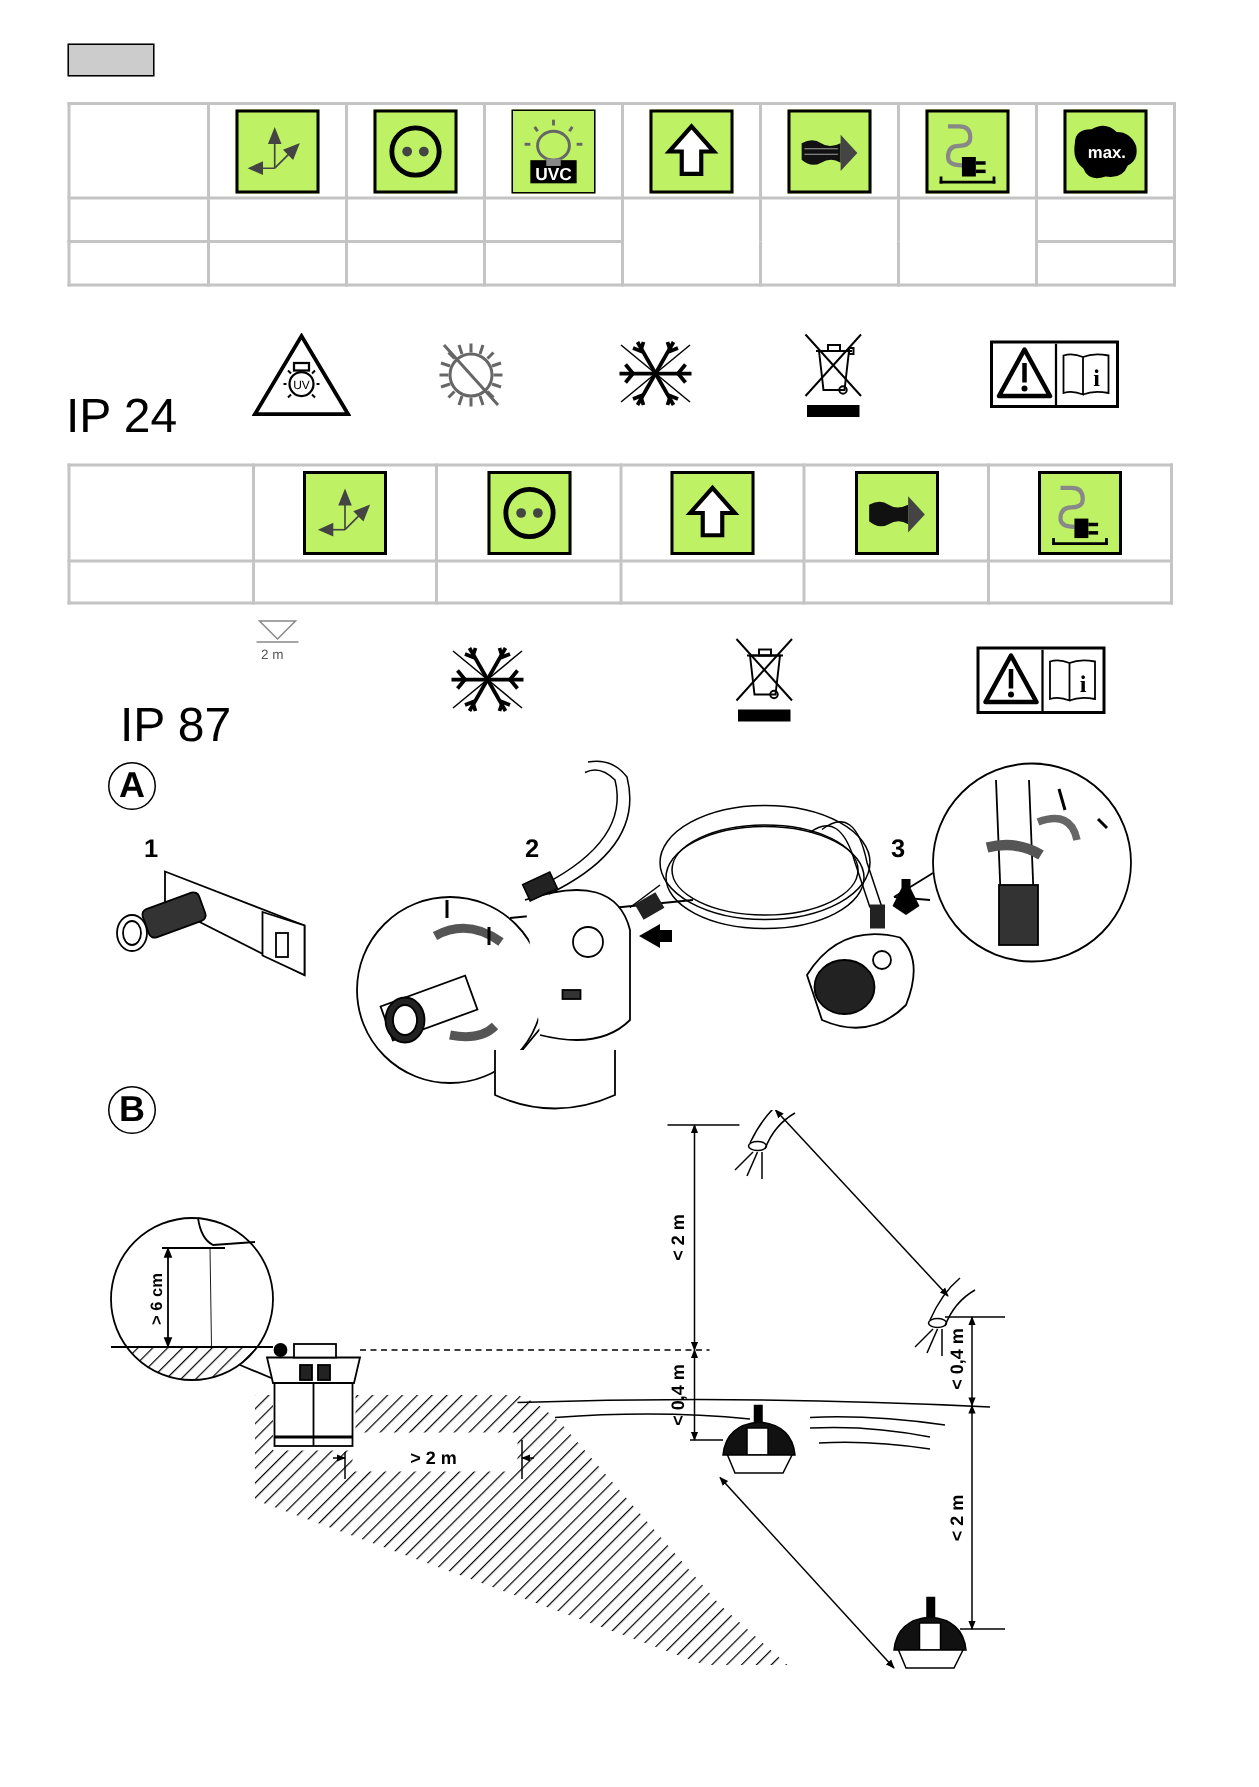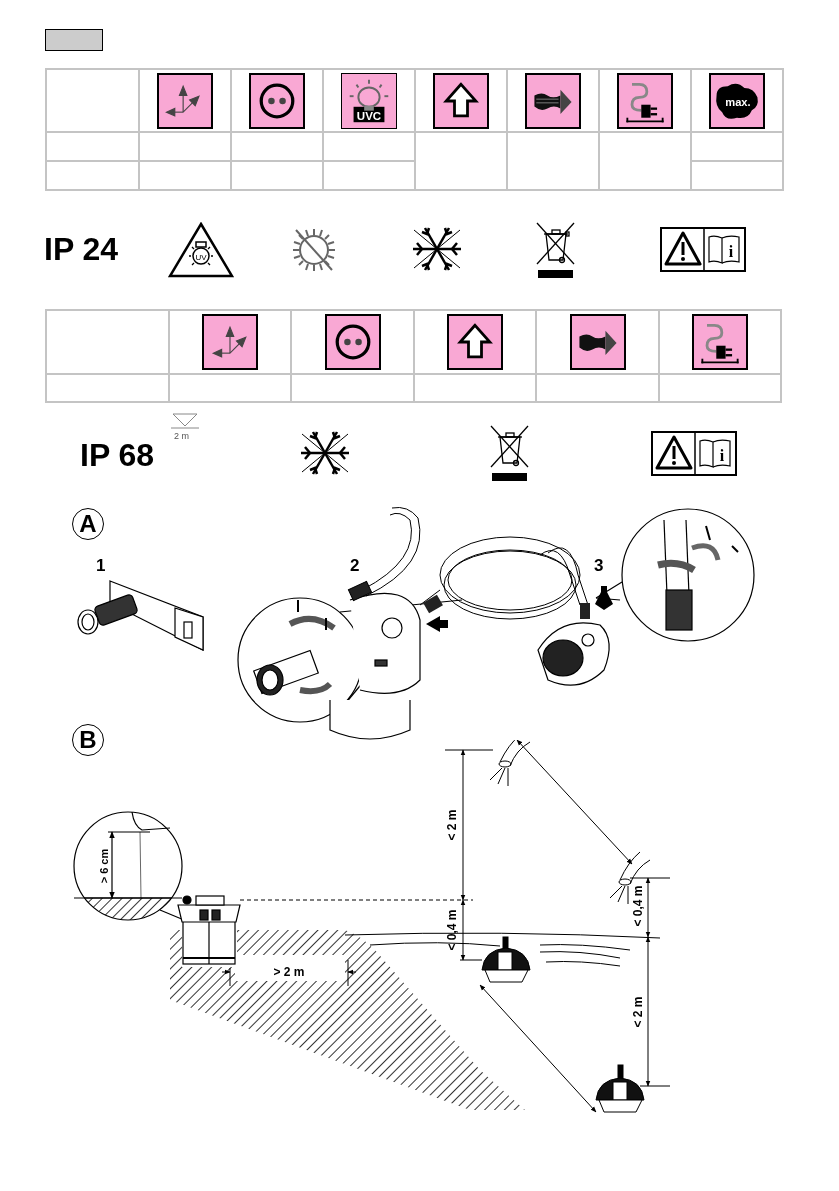--- a/index.html
+++ b/index.html
@@ -1,23 +1,23 @@
 <!DOCTYPE html>
 <html><head>
 <meta charset="utf-8">
 <style>
   html, body { margin:0; padding:0; background:#fff; }
   body { width:839px; height:1191px; position:relative; overflow:hidden; font-family:"Liberation Sans", sans-serif; color:#000; }
   .abs { position:absolute; }
   .lang-box { left:45px; top:29px; width:58px; height:22px; background:#cccccc; border:1px solid #000; box-sizing:border-box; }
   table.spec { position:absolute; border-collapse:collapse; table-layout:fixed; }
   table.spec td { border:2px solid #c4c4c4; padding:0; text-align:center; vertical-align:middle; }
-  .ico { display:inline-block; width:56px; height:56px; border:2px solid #000; box-sizing:border-box; position:relative; background:#f9a8d4; vertical-align:middle; }
+  .ico { display:inline-block; width:56px; height:56px; border:2px solid #000; box-sizing:border-box; position:relative; background:#bef264; vertical-align:middle; }
   .ico svg { position:absolute; left:0; top:0; width:100%; height:100%; }
-  .ip { font-weight:bold; font-size:32px; letter-spacing:0; }
+  .ip { font-weight:normal; font-size:32px; letter-spacing:0;margin-top:28px; }
   .sym svg { display:block; }
   .caption { font-weight:bold; font-size:17px; }
   .circ-letter { width:32px; height:32px; border:1.5px solid #000; border-radius:50%; box-sizing:border-box; font-weight:bold; font-size:24px; text-align:center; line-height:30px; }
   .dim { font-weight:bold; font-size:11px; white-space:nowrap; }
 </style>
 </head>
 <body>
 
 <div class="abs lang-box"></div>
 
@@ -261,21 +261,21 @@
     <td></td>
     <td></td>
     <td></td>
     <td></td>
     <td></td>
     <td></td>
   </tr>
 </tbody>
   </table>
 
-<div class="abs ip" style="left:80px; top:437px;">IP 68</div>
+<div class="abs ip" style="left:80px; top:437px;">IP 87</div>
 <div class="abs" style="left:170px; top:412px; width:30px; height:32px;">
   <svg width="30" height="20" viewBox="0 0 30 20" style="position:absolute;left:0;top:0;">
       <polygon points="3,2 27,2 15,14" fill="none" stroke="#888" stroke-width="1"></polygon>
       <line x1="1" y1="16" x2="29" y2="16" stroke="#888" stroke-width="1"></line>
     </svg>
   <div class="abs" style="left:4px; top:19px; font-size:9px; color:#555;">2 m</div>
 </div>
 
 <div class="abs sym" style="left:300px; top:430px;">
   <svg width="50" height="46" viewBox="0 0 50 46">

